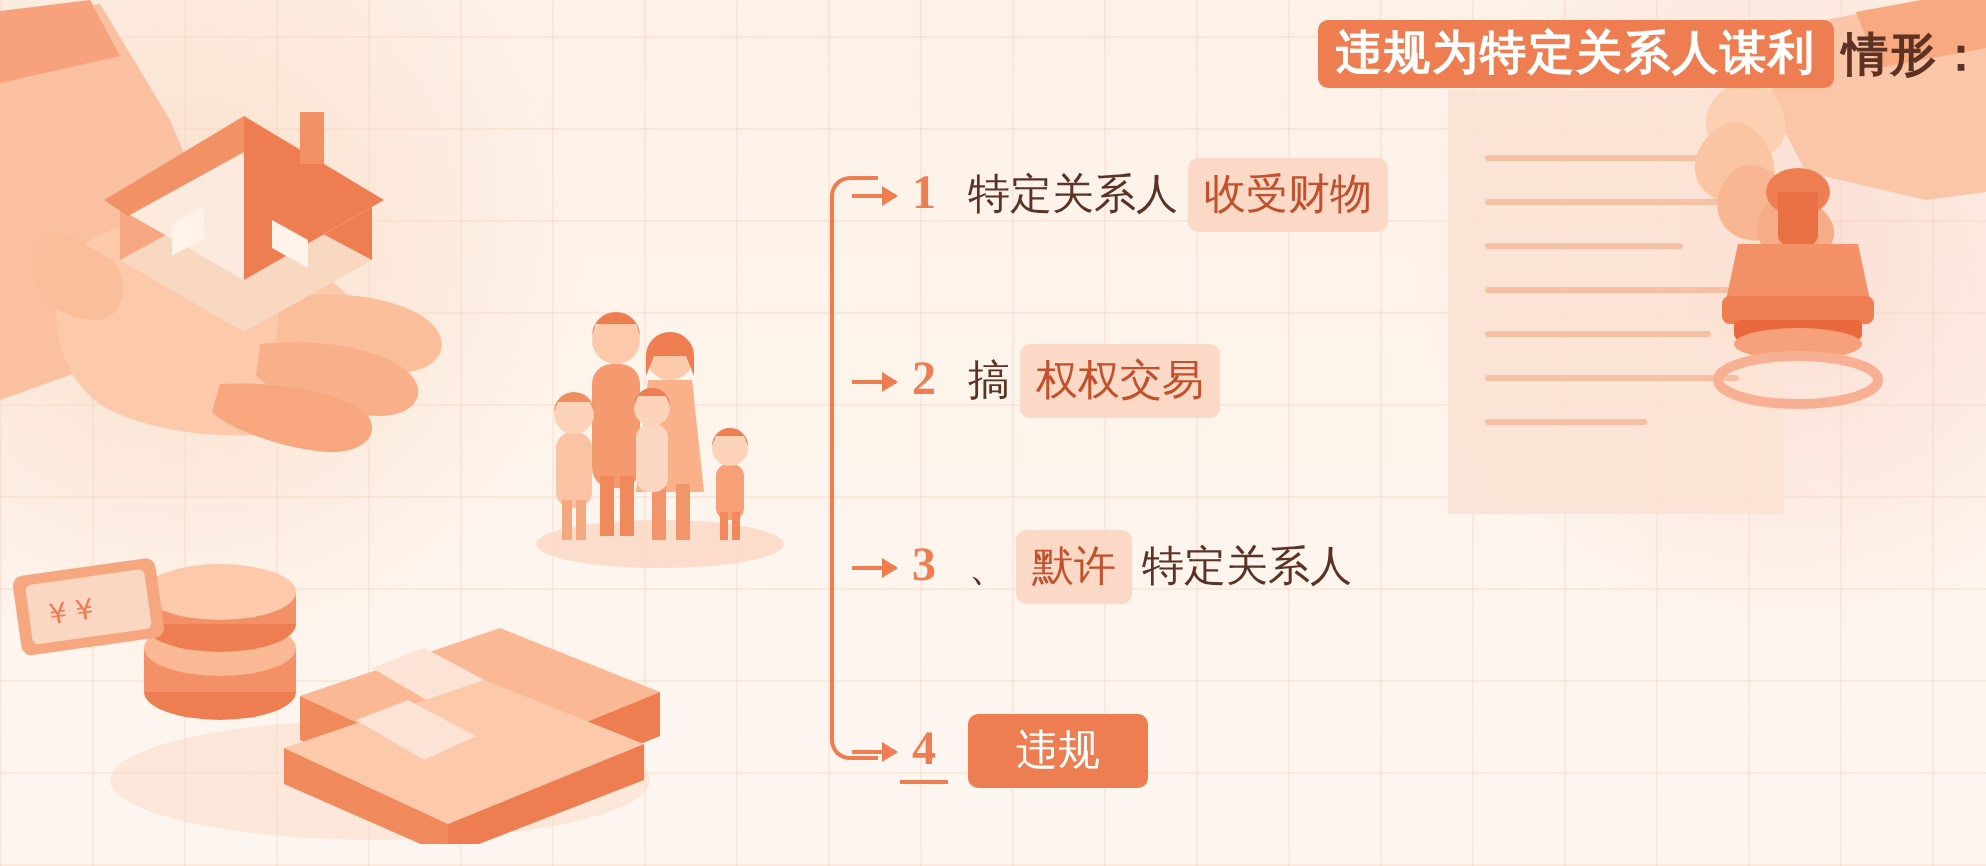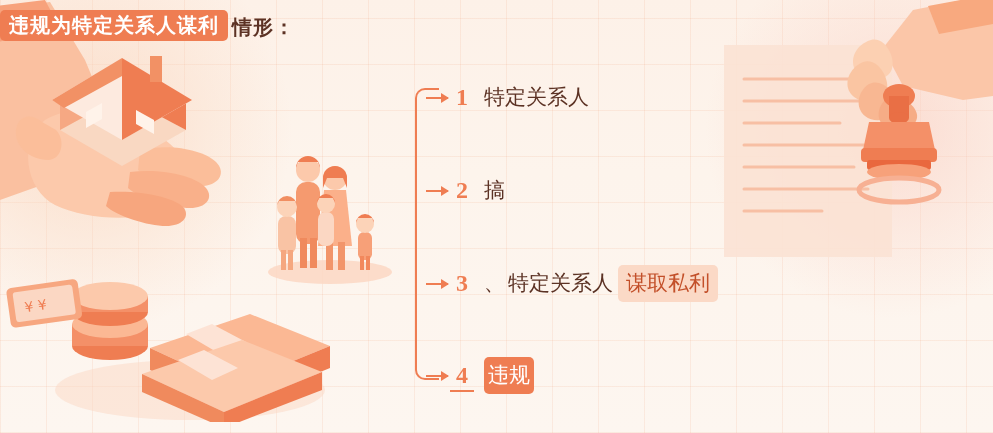--- a/index.html
+++ b/index.html
@@ -16,22 +16,22 @@
     background-image:
       repeating-linear-gradient(0deg, rgba(237,147,104,.13) 0 1px, transparent 1px 46px),
       repeating-linear-gradient(90deg, rgba(237,147,104,.13) 0 1px, transparent 1px 46px);
   }
   .glow-left{position:absolute;left:-120px;top:-80px;width:420px;height:420px;border-radius:50%;
     background:radial-gradient(circle,rgba(250,214,190,.75) 0%,rgba(253,243,236,0) 68%);}
   .glow-right{position:absolute;right:-90px;top:-60px;width:380px;height:380px;border-radius:50%;
     background:radial-gradient(circle,rgba(250,208,196,.65) 0%,rgba(253,243,236,0) 70%);}
 
   
-  .title-wrap{position:absolute;left:0;right:0;top:10px;text-align:left;
-    font-size:20px;font-weight:bold;color:#6b3a2a;letter-spacing:1px;line-height:1;}
+  .title-wrap{position:absolute;left:0;right:0;top:10px;text-align:right;
+    font-size:23px;font-weight:bold;color:#6b3a2a;letter-spacing:1px;line-height:1;}
   .hl-strong{display:inline-block;background:#ef7d52;color:#fff;border-radius:5px;
     padding:5px 9px 6px;margin-right:4px;}
   .title-tail{display:inline-block;vertical-align:middle;color:#5c3224;}
 
   
   .bracket{position:absolute;left:415px;top:88px;width:22px;height:288px;
     border-left:2px solid #ef7d52;border-top:2px solid #ef7d52;border-bottom:2px solid #ef7d52;
     border-top-left-radius:10px;border-bottom-left-radius:10px;}
   .arrow{position:absolute;left:426px;width:22px;height:2px;background:#ef7d52;}
   .arrow:after{content:"";position:absolute;right:-1px;top:-4px;
@@ -42,21 +42,21 @@
   .r1{top:80px}.r2{top:173px}.r3{top:266px}.r4{top:358px}
 
   .num{font-size:24px;font-weight:bold;color:#ef7d52;
     font-family:"Liberation Serif","DejaVu Serif",serif;margin-right:12px;min-width:20px;text-align:center;}
   .num-u{position:relative;}
   .num-u:after{content:"";position:absolute;left:-2px;right:-2px;bottom:-3px;height:2px;background:#ef7d52;}
 
   .seg{font-size:21px;font-weight:normal;color:#5c3224;margin-right:5px;white-space:nowrap;}
   .seg.plain{color:#5c3224;}
   .seg.chip{background:#fbd9c6;color:#c3502a;border-radius:5px;padding:4px 8px 5px;}
-  .seg.chip-solid{background:#ef7d52;color:#ffffff;border-radius:5px;padding:4px 4px 5px;}
+  .seg.chip-solid{background:#ef7d52;color:#ffffff;border-radius:5px;padding:4px 24px 5px;}
   .seg.sep{margin-right:3px;margin-left:0;}
 
   
   .ill{position:absolute;}
   .hand-left{left:-10px;top:0;width:260px;height:240px;}
   .people{left:262px;top:120px;width:135px;height:165px;}
   .money{left:0px;top:262px;width:330px;height:160px;}
   .hand-right{right:0px;top:0px;width:230px;height:230px;}
   .paper{right:95px;top:35px;width:180px;height:230px;}
 </style>
@@ -222,30 +222,32 @@
 
 <div class="bracket"></div>
 <div class="arrow a1"></div>
 <div class="arrow a2"></div>
 <div class="arrow a3"></div>
 <div class="arrow a4"></div>
 
 <div class="row r1">
   <span class="num">1</span>
   <span class="seg plain">特定关系人</span>
+  <span class="seg chip">收受财物</span>
 </div>
 
 <div class="row r2">
   <span class="num">2</span>
   <span class="seg plain">搞</span>
+  <span class="seg chip">权权交易</span>
 </div>
 
 <div class="row r3">
   <span class="num">3</span>
   <span class="seg sep plain">、</span>
+  <span class="seg chip">默许</span>
   <span class="seg plain">特定关系人</span>
-  <span class="seg chip">谋取私利</span>
 </div>
 
 <div class="row r4">
   <span class="num num-u">4</span>
   <span class="seg chip-solid">违规</span>
 </div>
 
 </body></html>

